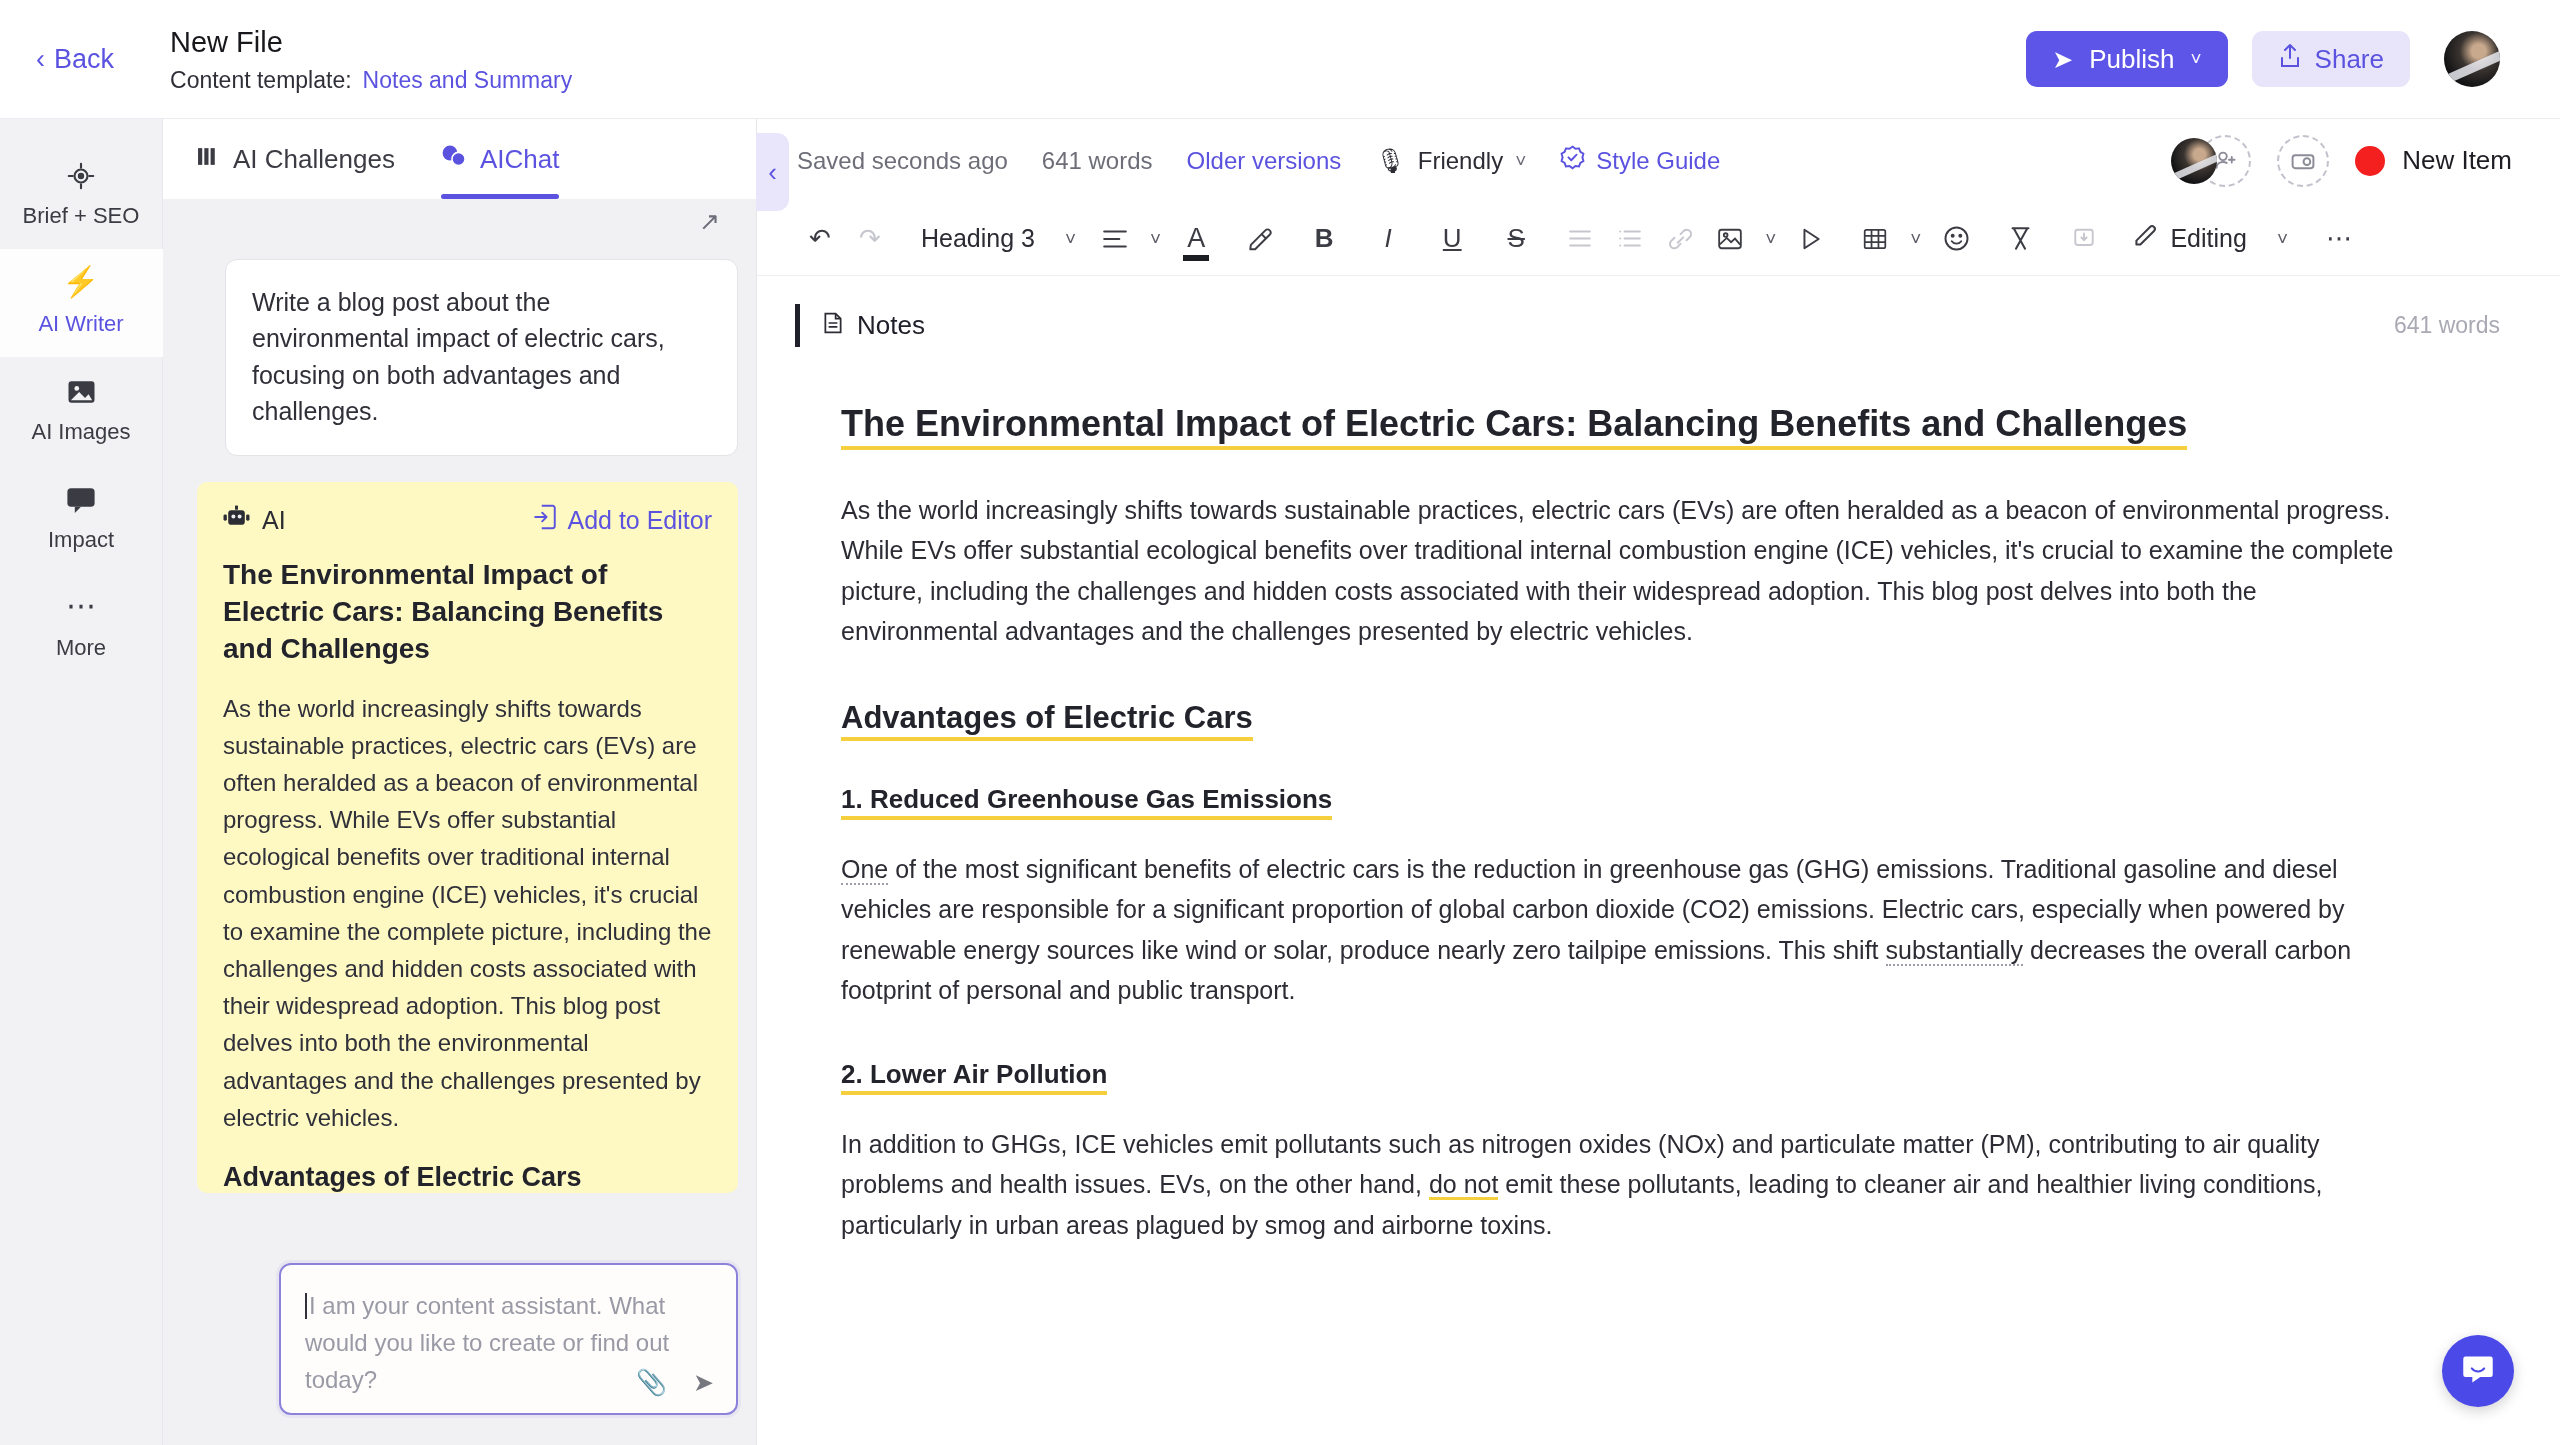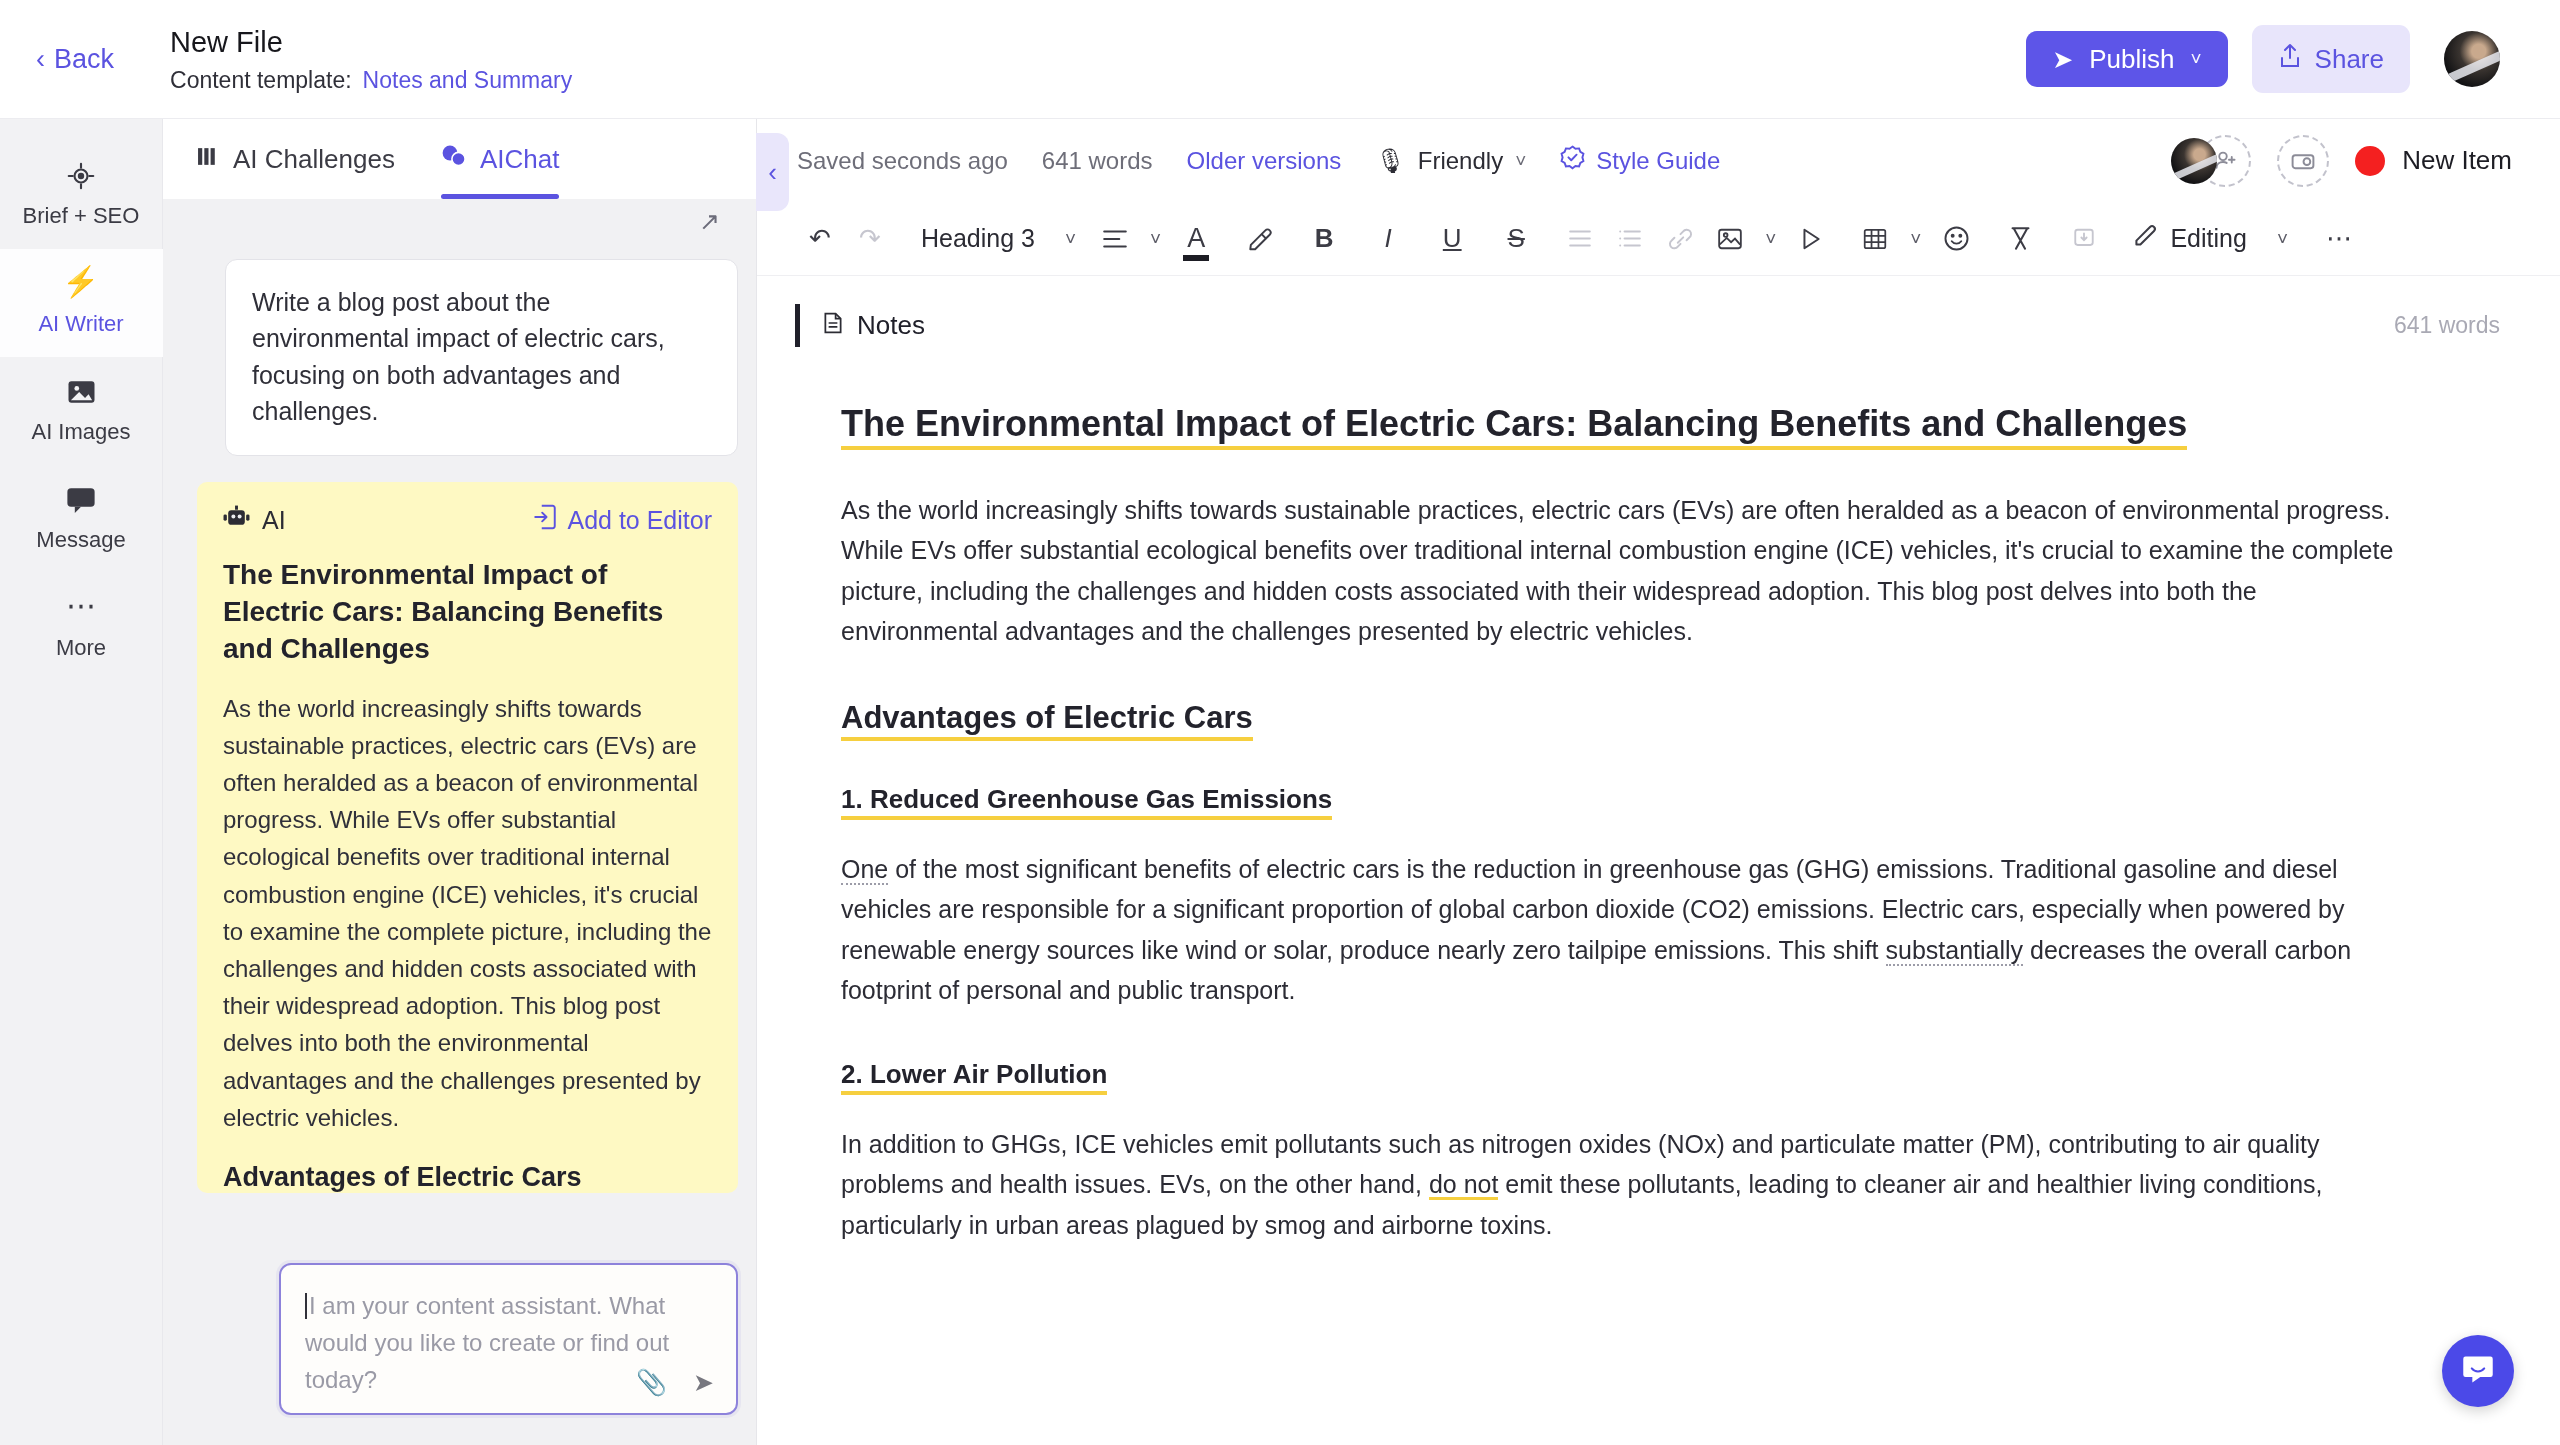--- a/index.html
+++ b/index.html
@@ -36,21 +36,21 @@
     display: flex; align-items: center; gap: 16px;
     background: #5d55e8; color: #fff;
     border-radius: 11px; padding: 0 26px; height: 56px;
     font-size: 26px; cursor: pointer; margin-right: 24px;
   }
   .publish-btn .send-ic { font-size: 25px; }
   .publish-btn .chev { font-size: 19px; opacity: .95; }
   .share-btn {
     display: flex; align-items: center; gap: 13px;
     background: #e8e5fb; color: #5b53e0;
-    border-radius: 11px; padding: 0 26px; height: 68px;
+    border-radius: 11px; padding: 0 26px; height: 56px;
     font-size: 26px; cursor: pointer; margin-right: 34px;
   }
   .avatar {
     width: 56px; height: 56px; border-radius: 50%;
     background: radial-gradient(circle at 62% 36%, #c9a98d 0 14%, #3a3430 38%, #121214 72%);
     overflow: hidden; position: relative; cursor: pointer; flex: none;
   }
   .avatar::after {
     content: ""; position: absolute; left: -8%; top: 58%;
     width: 120%; height: 16%; background: #e7e9ee; transform: rotate(-24deg); opacity: .85;
@@ -315,21 +315,21 @@
         </span>
         <span class="rail-label">AI Images</span>
       </div>
       <div class="rail-item">
         <span class="rail-ic">
           <svg width="30" height="26" viewBox="0 0 24 21" fill="#3b3b44">
             <rect x="1" y="1" width="22" height="15" rx="3"></rect>
             <path d="M7 16 L7 21 L12 16 Z"></path>
           </svg>
         </span>
-        <span class="rail-label">Message</span>
+        <span class="rail-label">Impact</span>
       </div>
       <div class="rail-item">
         <span class="rail-ic">⋯</span>
         <span class="rail-label">More</span>
       </div>
     </div>
 
     <div class="ai-panel">
       <div class="ai-tabs">
         <div class="ai-tab">

